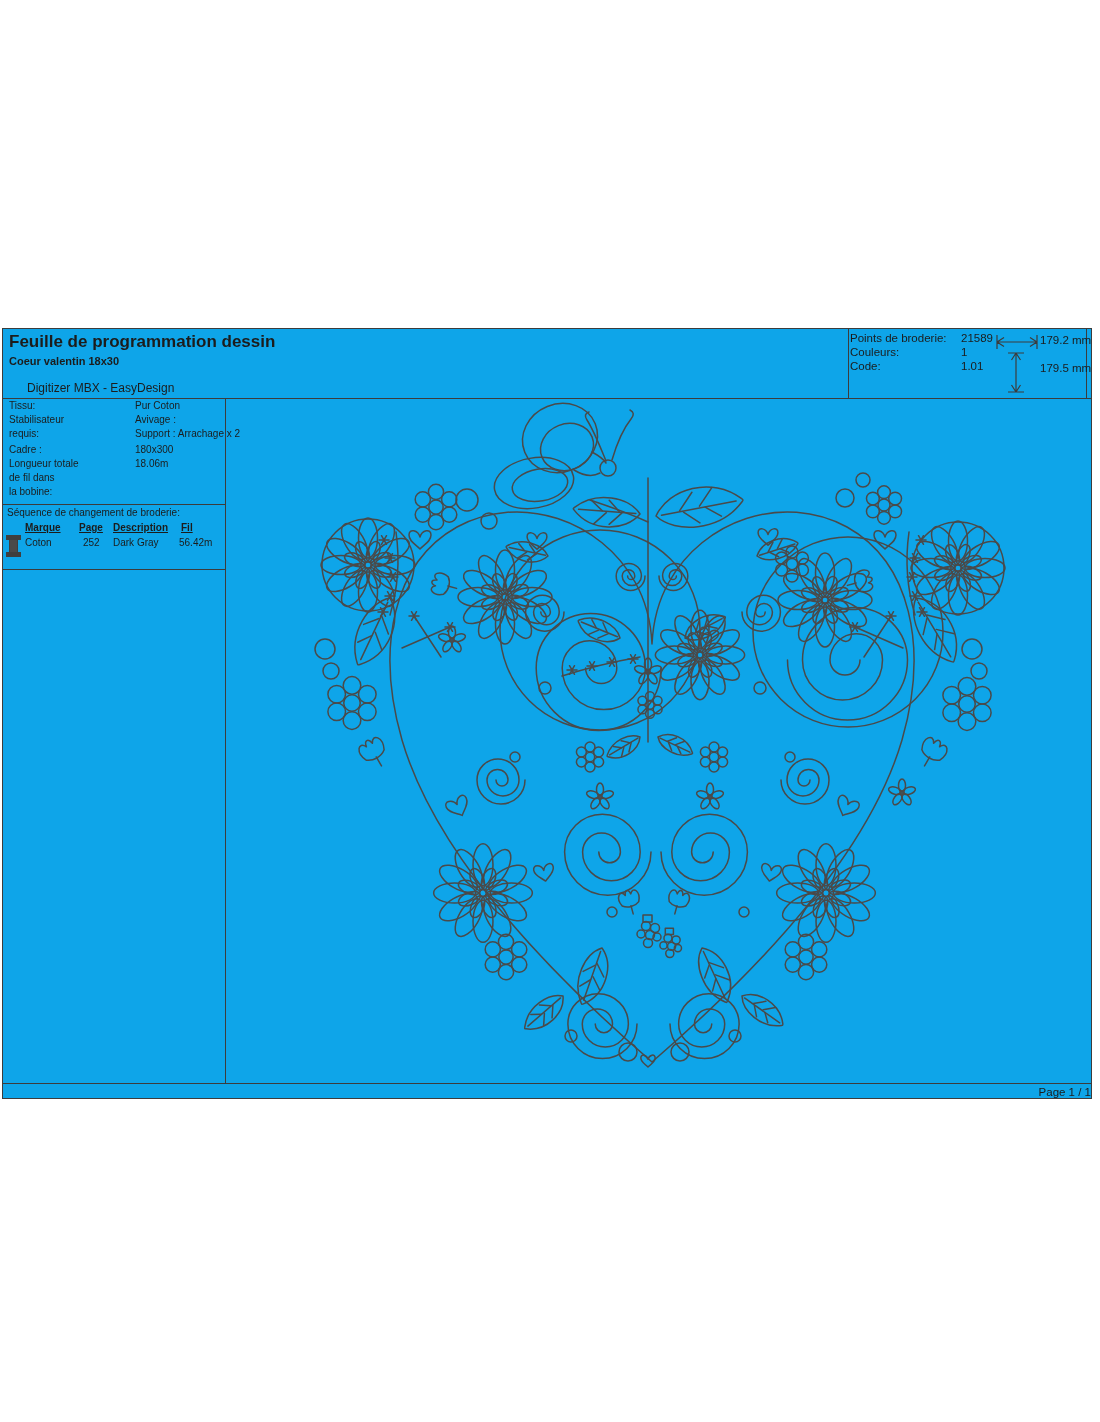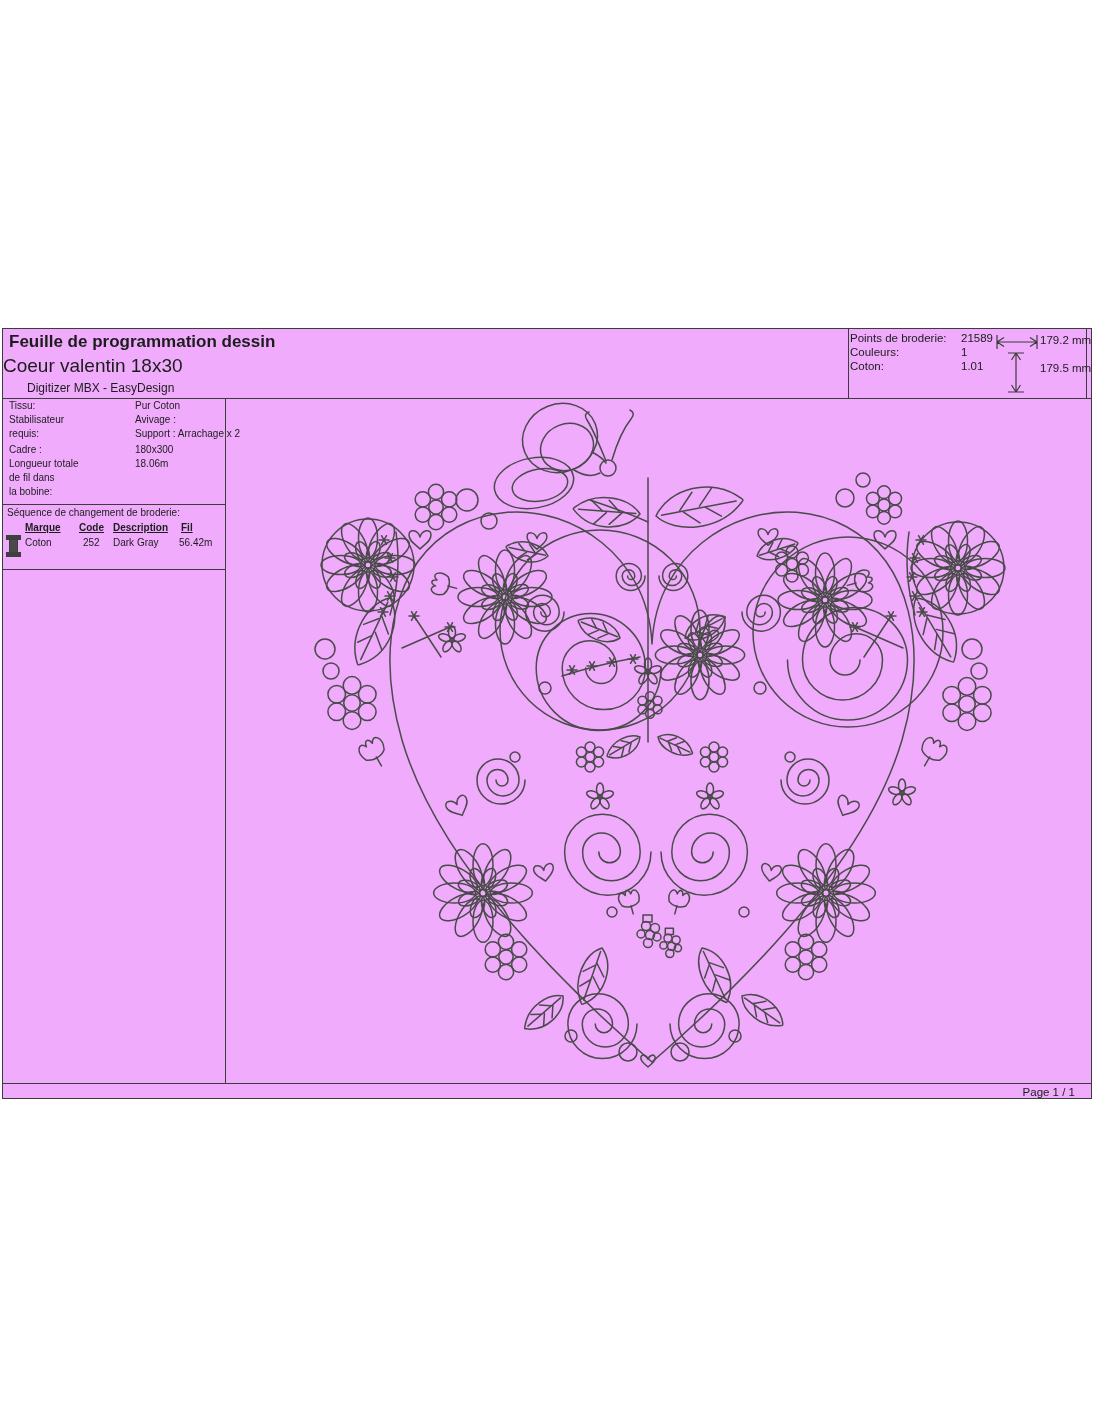--- a/index.html
+++ b/index.html
@@ -2,24 +2,24 @@
 <html><head>
 <meta charset="utf-8">
 <style>
   html,body{margin:0;padding:0;}
   body{
     width:1100px;height:1422px;position:relative;background:#ffffff;
     font-family:"Liberation Sans", sans-serif;color:#1c1c1c;
   }
   .page{
     position:absolute;left:2px;top:328px;width:1088px;height:769px;
-    border:1px solid #3c3c3c;background:#f0abfc;overflow:hidden;
+    border:1px solid #3c3c3c;background:#0ea5e9;overflow:hidden;
   }
   .doc-title{position:absolute;left:6px;top:3px;font-size:17px;font-weight:bold;white-space:nowrap;}
-  .doc-subtitle{position:absolute;left:0;top:26px;font-size:19px;font-weight:normal;white-space:nowrap;}
+  .doc-subtitle{position:absolute;left:6px;top:26px;font-size:11px;font-weight:bold;white-space:nowrap;}
   .doc-software{position:absolute;left:6px;top:52px;font-size:12px;white-space:nowrap;margin-left:18px;}
   .header-rule{position:absolute;left:0;right:0;top:69px;border-top:1px solid #3c3c3c;}
 
   .stats-box{
     position:absolute;left:845px;top:0;width:237px;height:69px;
     border-left:1px solid #3c3c3c;border-right:1px solid #3c3c3c;border-bottom:1px solid #3c3c3c;
     font-size:11.5px;
   }
   .stats-box .lbl{position:absolute;left:1px;white-space:nowrap;}
   .stats-box .val{position:absolute;left:112px;white-space:nowrap;}
@@ -36,38 +36,38 @@
   .divider{position:absolute;left:0;right:0;border-top:1px solid #3c3c3c;}
   .seq-title{position:absolute;left:4px;top:109px;white-space:nowrap;}
   .seq-head{position:absolute;top:124px;font-weight:bold;text-decoration:underline;white-space:nowrap;}
   .seq-cell{position:absolute;top:139px;white-space:nowrap;}
   .spool{position:absolute;left:3px;top:137px;}
 
   .design-svg{position:absolute;left:222px;top:69px;}
   .design-svg *{fill:none;stroke:#4a4a4a;stroke-width:1.5px;stroke-linecap:round;stroke-linejoin:round;vector-effect:non-scaling-stroke;}
 
   .footer-rule{position:absolute;left:0;right:0;top:754px;border-top:1px solid #3c3c3c;}
-  .page-number{position:absolute;right:16px;top:757px;font-size:11.5px;white-space:nowrap;}
+  .page-number{position:absolute;right:0;top:757px;font-size:11.5px;white-space:nowrap;}
 </style>
 </head>
 <body>
 
 <div class="page">
 
   <div class="doc-title">Feuille de programmation dessin</div>
   <div class="doc-subtitle">Coeur valentin 18x30</div>
   <div class="doc-software">Digitizer MBX - EasyDesign</div>
   <div class="header-rule"></div>
 
   <div class="stats-box">
     <div class="lbl" style="top:3px">Points de broderie:</div>
     <div class="val" style="top:3px">21589</div>
     <div class="lbl" style="top:17px">Couleurs:</div>
     <div class="val" style="top:17px">1</div>
-    <div class="lbl" style="top:31px">Coton:</div>
+    <div class="lbl" style="top:31px">Code:</div>
     <div class="val" style="top:31px">1.01</div>
     <svg class="arrows" width="44" height="65" viewBox="0 0 44 65">
       <path d="M2,4 V18 M42,4 V18 M2,11 H42 M2,11 l7,-4.5 M2,11 l7,4.5 M42,11 l-7,-4.5 M42,11 l-7,4.5"></path>
       <path d="M13,22 H29 M13,61 H29 M21,22 V61 M21,22 l-4.5,7 M21,22 l4.5,7 M21,61 l-4.5,-7 M21,61 l4.5,-7"></path>
     </svg>
     <div class="mm" style="top:5px">179.2 mm</div>
     <div class="mm" style="top:33px">179.5 mm</div>
   </div>
 
   <div class="left-panel">
@@ -95,21 +95,21 @@
         <span class="lbl" style="top:74px">de fil dans</span>
       </div>
     <div class="info-line">
         <span class="lbl" style="top:88px">la bobine:</span>
       </div>
 
     <div class="divider" style="top:106px"></div>
     <div class="seq-title">Séquence de changement de broderie:</div>
 
     <div class="seq-head" style="left:22px">Marque</div>
-    <div class="seq-head" style="left:76px">Code</div>
+    <div class="seq-head" style="left:76px">Page</div>
     <div class="seq-head" style="left:110px">Description</div>
     <div class="seq-head" style="left:178px">Fil</div>
 
     <svg class="spool" width="15" height="22" viewBox="0 0 15 22">
       <rect x="0.5" y="0.5" width="14" height="4" fill="#3f3f3f" stroke="#3f3f3f"></rect>
       <rect x="0.5" y="17.5" width="14" height="4" fill="#3f3f3f" stroke="#3f3f3f"></rect>
       <path d="M3.5,4.5 h8 v13 h-8 z" fill="#4a4a4a" stroke="#3f3f3f"></path>
     </svg>
     <div class="seq-cell" style="left:22px">Coton</div>
     <div class="seq-cell" style="left:80px">252</div>

